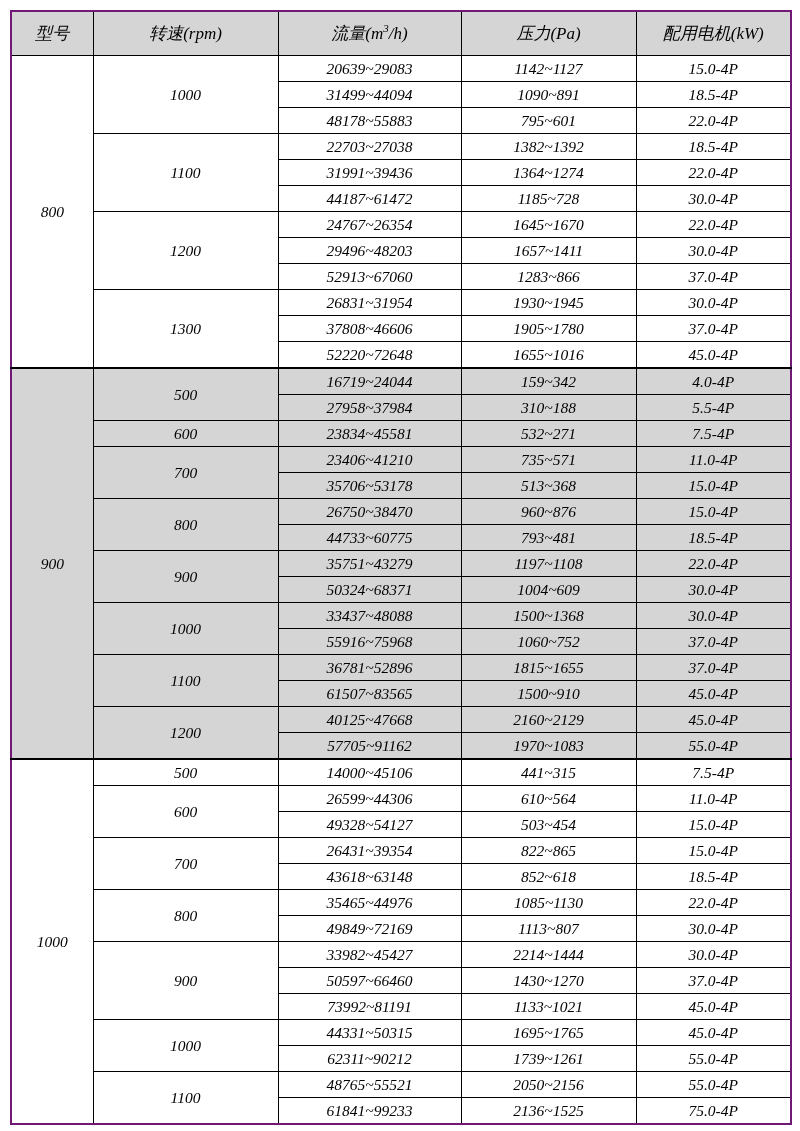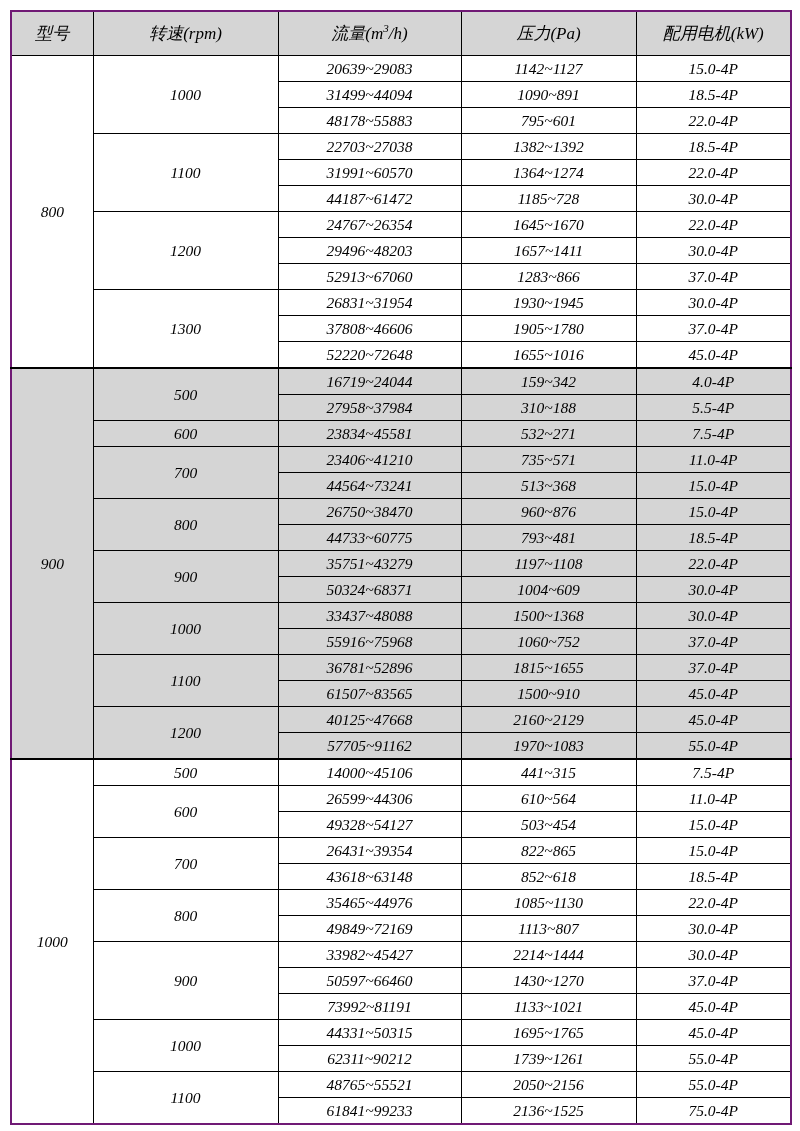--- a/index.html
+++ b/index.html
@@ -99,21 +99,21 @@
           <td>795~601</td>
           <td>22.0-4P</td>
         </tr>
         <tr>
           <td rowspan="3" class="speed-cell">1100</td>
           <td>22703~27038</td>
           <td>1382~1392</td>
           <td>18.5-4P</td>
         </tr>
         <tr>
-          <td>31991~60570</td>
+          <td>31991~39436</td>
           <td>1364~1274</td>
           <td>22.0-4P</td>
         </tr>
         <tr>
           <td>44187~61472</td>
           <td>1185~728</td>
           <td>30.0-4P</td>
         </tr>
         <tr>
           <td rowspan="3" class="speed-cell">1200</td>
@@ -165,21 +165,21 @@
           <td>532~271</td>
           <td>7.5-4P</td>
         </tr>
         <tr class="shaded">
           <td rowspan="2" class="speed-cell">700</td>
           <td>23406~41210</td>
           <td>735~571</td>
           <td>11.0-4P</td>
         </tr>
         <tr class="shaded">
-          <td>44564~73241</td>
+          <td>35706~53178</td>
           <td>513~368</td>
           <td>15.0-4P</td>
         </tr>
         <tr class="shaded">
           <td rowspan="2" class="speed-cell">800</td>
           <td>26750~38470</td>
           <td>960~876</td>
           <td>15.0-4P</td>
         </tr>
         <tr class="shaded">

